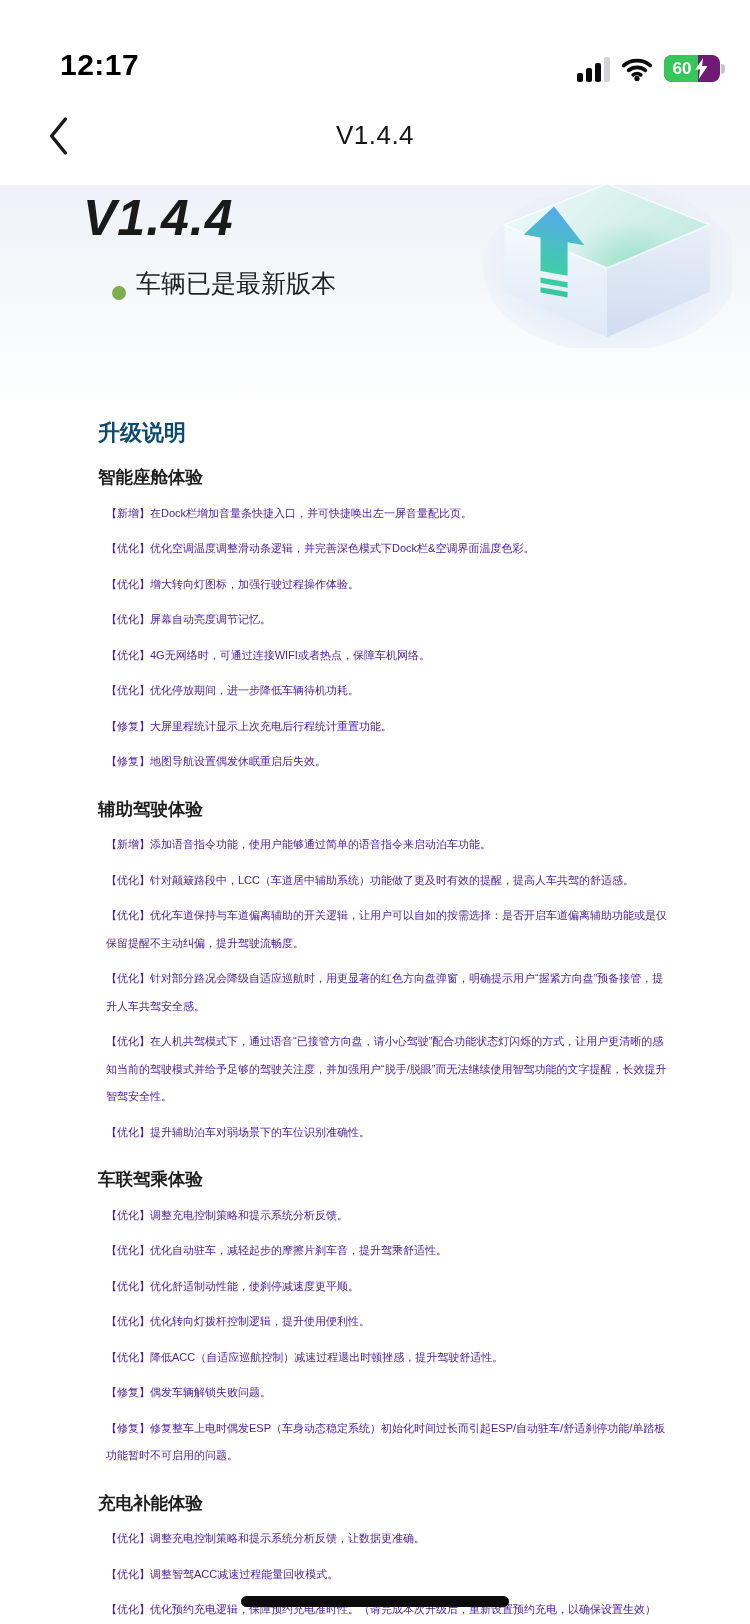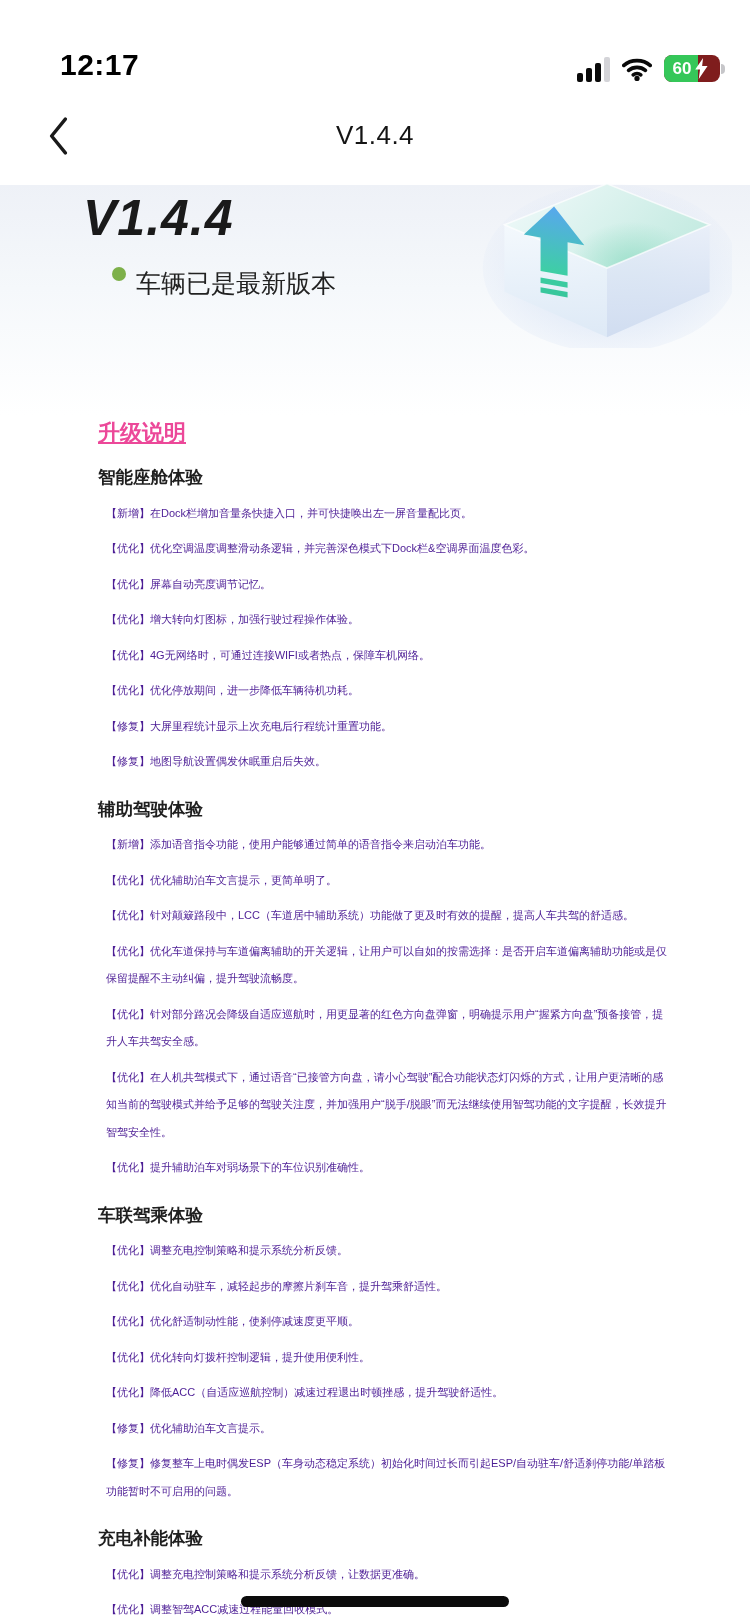--- a/index.html
+++ b/index.html
@@ -11,42 +11,42 @@
   }
   
   .statusbar{height:100px;display:flex;align-items:flex-end;justify-content:space-between;
     padding:0 30px 18px 60px;box-sizing:border-box;background:#fff;}
   .sb-time{font-size:30px;font-weight:700;color:#000;letter-spacing:.5px;}
   .sb-right{display:flex;align-items:center;gap:12px;}
   .sig{display:flex;align-items:flex-end;gap:3px;height:26px;}
   .sig i{display:block;width:6px;border-radius:2px;background:#0a0a0a;}
   .sig i:nth-child(1){height:9px}.sig i:nth-child(2){height:14px}
   .sig i:nth-child(3){height:19px}.sig i:nth-child(4){height:25px;background:#d4d4d8}
-  .batt{position:relative;width:56px;height:27px;border-radius:8px;background:#7f1d1d;overflow:visible;}
+  .batt{position:relative;width:56px;height:27px;border-radius:8px;background:#701a75;overflow:visible;}
   .batt-fill{position:absolute;left:0;top:0;bottom:0;width:34px;border-radius:8px 0 0 8px;background:#35c759;}
   .batt-num{position:absolute;left:2px;top:0;width:32px;height:27px;display:flex;align-items:center;justify-content:center;
     font-size:17px;font-weight:700;color:#fff;}
   .batt-bolt{position:absolute;left:31px;top:3px;}
   .batt-cap{position:absolute;right:-5px;top:8.5px;width:4px;height:10px;border-radius:0 4px 4px 0;background:#c6c6c9;}
   
   .navbar{position:relative;height:70px;background:#fff;display:flex;align-items:center;justify-content:center;}
   .nav-back{position:absolute;left:48px;top:14px;width:34px;height:44px;display:flex;align-items:center;cursor:pointer;}
   .nav-title{font-size:26px;font-weight:500;color:#141414;letter-spacing:.5px;}
   
   .hero{position:relative;margin-top:15px;height:230px;
     background:linear-gradient(180deg,#eef1f7 0%,#f5f8fb 45%,#ffffff 100%);}
   .hero-cube{position:absolute;right:18px;top:-12px;pointer-events:none;}
   .hero-version{position:absolute;left:83px;top:6px;font-size:50px;line-height:54px;
     font-weight:800;font-style:italic;color:#1a1a1a;letter-spacing:1px;}
-  .hero-status{position:absolute;left:112px;top:82px;display:flex;align-items:flex-start;gap:10px;}
+  .hero-status{position:absolute;left:112px;top:82px;display:flex;align-items:flex-end;gap:10px;}
   .dot{width:14px;height:14px;border-radius:50%;background:#7db04a;}
   .hero-status-text{font-size:25px;font-weight:500;color:#222;}
   
   .main{padding:3px 75px 0 98px;box-sizing:border-box;}
-  .notes-title{font-size:22px;line-height:30px;font-weight:700;color:#ec4899;margin:0 0 16px 0;text-decoration:underline;}
+  .notes-title{font-size:22px;line-height:30px;font-weight:700;color:#0c4a6e;margin:0 0 16px 0;}
   .section h2{font-size:17.5px;line-height:27.5px;font-weight:700;color:#1f1f1f;margin:20px 0 0 0;}
   .section:first-of-type h2{margin-top:8px;}
   .section p{font-size:11px;line-height:27.5px;color:#4c1d95;margin:8px;word-break:break-all;}
   
   .home-indicator{position:absolute;left:50%;transform:translateX(-50%);bottom:17px;
     width:268px;height:11px;border-radius:6px;background:#0b0b0b;z-index:50;}
 </style>
 </head>
 <body>
 
@@ -134,45 +134,44 @@
     </div>
   </div>
 
   <div class="main">
     <h1 class="notes-title">升级说明</h1>
     <div id="sections">
         <div class="section">
           <h2>智能座舱体验</h2>
           <p>【新增】在Dock栏增加音量条快捷入口，并可快捷唤出左一屏音量配比页。</p>
           <p>【优化】优化空调温度调整滑动条逻辑，并完善深色模式下Dock栏&amp;空调界面温度色彩。</p>
+          <p>【优化】增大转向灯图标，加强行驶过程操作体验。</p>
           <p>【优化】屏幕自动亮度调节记忆。</p>
-          <p>【优化】增大转向灯图标，加强行驶过程操作体验。</p>
           <p>【优化】4G无网络时，可通过连接WIFI或者热点，保障车机网络。</p>
           <p>【优化】优化停放期间，进一步降低车辆待机功耗。</p>
           <p>【修复】大屏里程统计显示上次充电后行程统计重置功能。</p>
           <p>【修复】地图导航设置偶发休眠重启后失效。</p>
         </div>
         <div class="section">
           <h2>辅助驾驶体验</h2>
           <p>【新增】添加语音指令功能，使用户能够通过简单的语音指令来启动泊车功能。</p>
-          <p>【优化】优化辅助泊车文言提示，更简单明了。</p>
           <p>【优化】针对颠簸路段中，LCC（车道居中辅助系统）功能做了更及时有效的提醒，提高人车共驾的舒适感。</p>
           <p>【优化】优化车道保持与车道偏离辅助的开关逻辑，让用户可以自如的按需选择：是否开启车道偏离辅助功能或是仅保留提醒不主动纠偏，提升驾驶流畅度。</p>
           <p>【优化】针对部分路况会降级自适应巡航时，用更显著的红色方向盘弹窗，明确提示用户“握紧方向盘”预备接管，提升人车共驾安全感。</p>
           <p>【优化】在人机共驾模式下，通过语音“已接管方向盘，请小心驾驶”配合功能状态灯闪烁的方式，让用户更清晰的感知当前的驾驶模式并给予足够的驾驶关注度，并加强用户“脱手/脱眼”而无法继续使用智驾功能的文字提醒，长效提升智驾安全性。</p>
           <p>【优化】提升辅助泊车对弱场景下的车位识别准确性。</p>
         </div>
         <div class="section">
           <h2>车联驾乘体验</h2>
           <p>【优化】调整充电控制策略和提示系统分析反馈。</p>
           <p>【优化】优化自动驻车，减轻起步的摩擦片刹车音，提升驾乘舒适性。</p>
           <p>【优化】优化舒适制动性能，使刹停减速度更平顺。</p>
           <p>【优化】优化转向灯拨杆控制逻辑，提升使用便利性。</p>
           <p>【优化】降低ACC（自适应巡航控制）减速过程退出时顿挫感，提升驾驶舒适性。</p>
-          <p>【修复】优化辅助泊车文言提示。</p>
+          <p>【修复】偶发车辆解锁失败问题。</p>
           <p>【修复】修复整车上电时偶发ESP（车身动态稳定系统）初始化时间过长而引起ESP/自动驻车/舒适刹停功能/单踏板功能暂时不可启用的问题。</p>
         </div>
         <div class="section">
           <h2>充电补能体验</h2>
           <p>【优化】调整充电控制策略和提示系统分析反馈，让数据更准确。</p>
           <p>【优化】调整智驾ACC减速过程能量回收模式。</p>
           <p>【优化】优化预约充电逻辑，保障预约充电准时性。（请完成本次升级后，重新设置预约充电，以确保设置生效）</p>
         </div>
       </div>
   </div>

